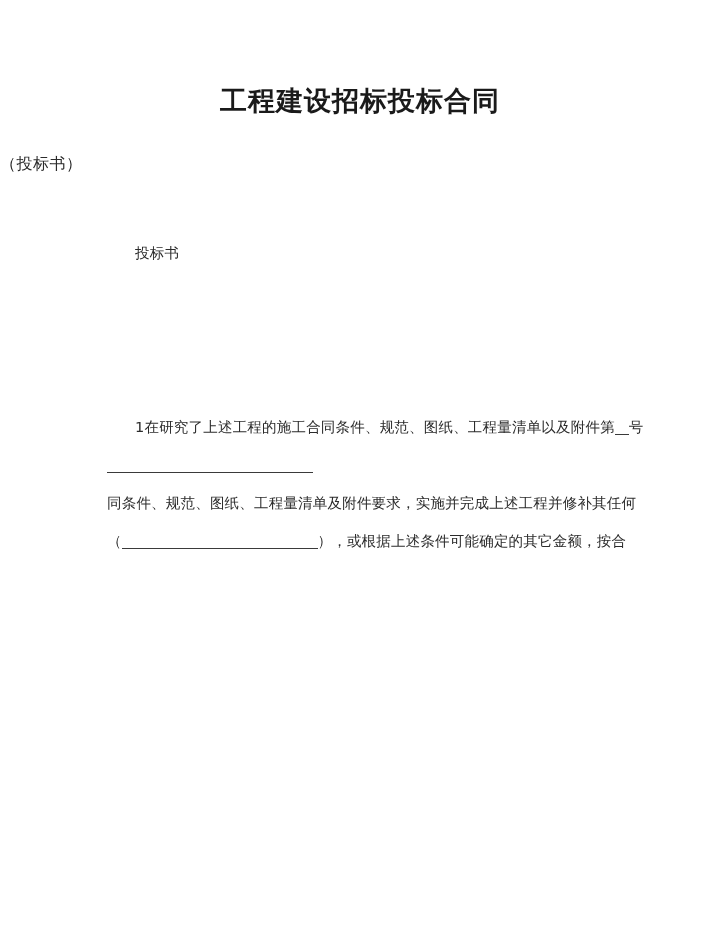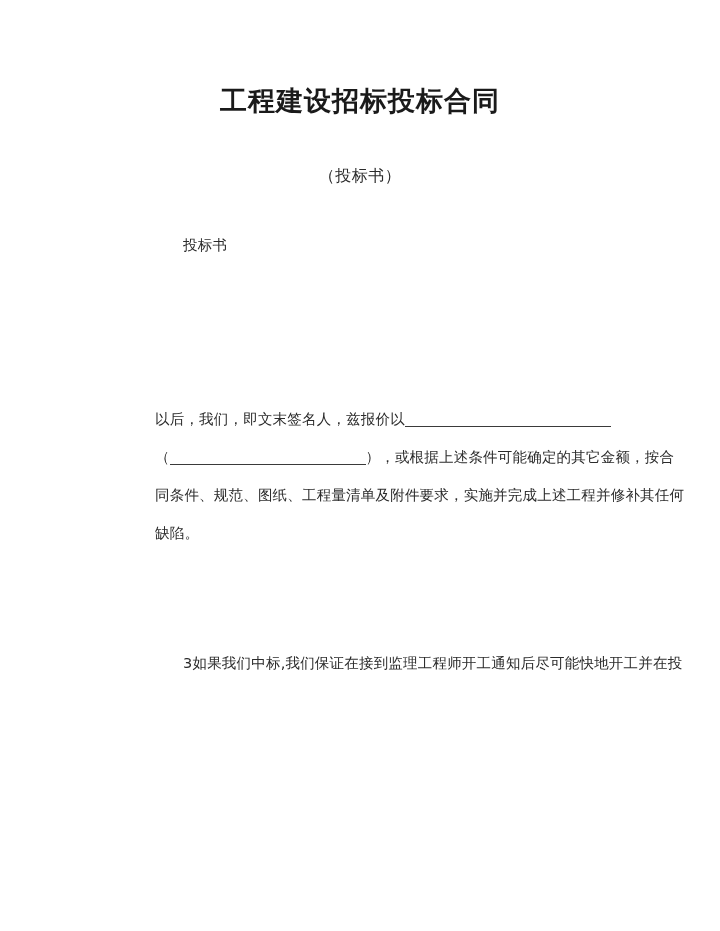--- a/index.html
+++ b/index.html
@@ -36,37 +36,35 @@
     font-size: 27px;
     font-weight: bold;
     letter-spacing: 1px;
     color: #1a1a1a;
     line-height: 34px;
   }
 
   .doc-subtitle {
     position: absolute;
     left: 0;
-    top: 162px;
+    top: 150px;
     width: 720px;
-    text-align: center;
     font-size: 16px;
     font-weight: normal;
     color: #2b2b2b;
     line-height: 28px;
     letter-spacing: 0.5px;
   }
 
   
   .body-block {
     position: absolute;
     left: 107px;
-    top: 226px;
+    top: 234px;
     width: 512px;
-    margin-left: 48px;
   }
 
   .line {
     font-size: 14.5px;
     line-height: 38px;
     color: #2b2b2b;
     white-space: nowrap;
     letter-spacing: 0.2px;
   }
 
@@ -113,34 +111,35 @@
 
 
     <div class="spacer-30"></div>
 
 
     <div class="spacer-30"></div>
 
 
     <div class="spacer-40"></div>
 
+    <div class="line indent">
+      <span>1在研究了上述工程的施工合同条件、规范、图纸、工程量清单以及附件第</span><span class="rule rule-tiny"></span><span>号</span>
+    </div>
 
     <div class="line">
-      <span>以后，我们，即文末签名人，兹报价以</span><span class="rule rule-bid"></span>
+      <span class="rule rule-bid"></span>
     </div>
+
+    <div class="line">同条件、规范、图纸、工程量清单及附件要求，实施并完成上述工程并修补其任何</div>
 
     <div class="line">
       <span class="paren">（</span><span class="rule rule-paren"></span><span>），或根据上述条件可能确定的其它金额，按合</span>
     </div>
 
-    <div class="line">同条件、规范、图纸、工程量清单及附件要求，实施并完成上述工程并修补其任何</div>
-
-    <div class="line">缺陷。</div>
 
     <div class="spacer-44"></div>
 
 
     <div class="spacer-48"></div>
 
-    <div class="line indent">3如果我们中标,我们保证在接到监理工程师开工通知后尽可能快地开工并在投</div>
 
   </div>
 </div>
 
 </body></html>

